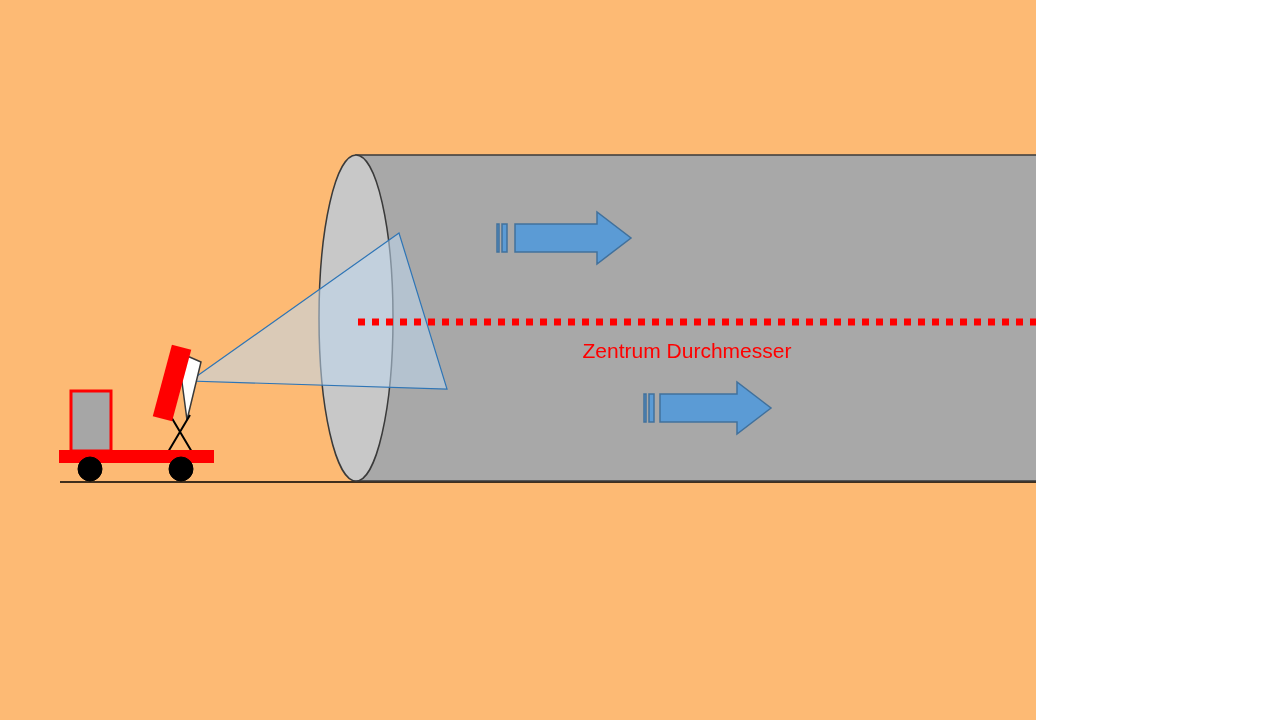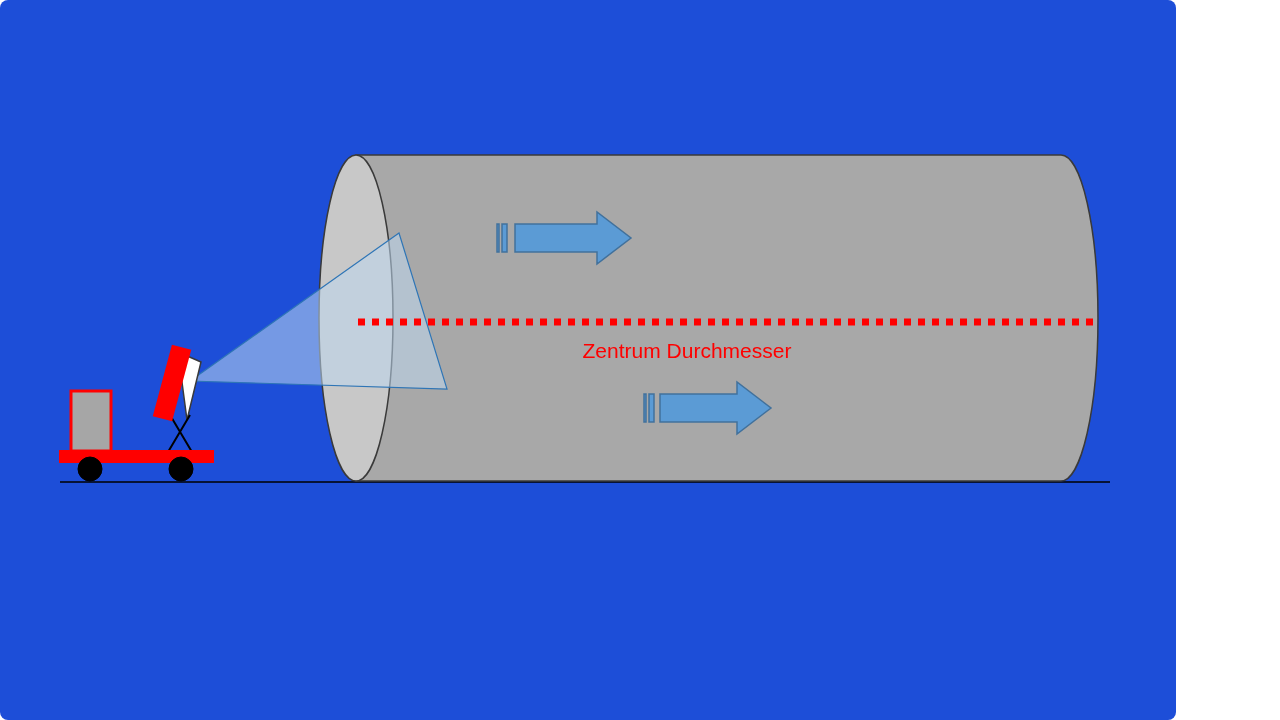--- a/index.html
+++ b/index.html
@@ -1,16 +1,16 @@
 <!DOCTYPE html>
 <html><head>
   <meta charset="utf-8">
   <style>
     html,body{margin:0;padding:0;background:#ffffff;}
-    .stage{position:relative;width:1176px;height:720px;background:#1d4ed8;overflow:hidden;border-radius:8px;}
+    .stage{position:relative;width:1036px;height:720px;background:#fdba74;overflow:hidden;}
     svg{display:block;}
     .outlined{stroke:#3a3a3a;stroke-width:1.5;}
     .arrow-piece{stroke:#41719c;stroke-width:1.5;}
     .beam{stroke:#2e75b6;stroke-width:1.2;fill-opacity:0.55;}
     .dotted{stroke-width:7;stroke-dasharray:7 7;fill:none;}
     .ground{stroke:#000000;stroke-width:1.5;}
     .stand{fill:#ffffff;stroke:#3a3a3a;stroke-width:1.5;}
     .legs{stroke:#000000;stroke-width:2;fill:none;}
     .box{stroke:#ff0000;stroke-width:3;}
     .wheel{stroke:#000000;stroke-width:1;}

